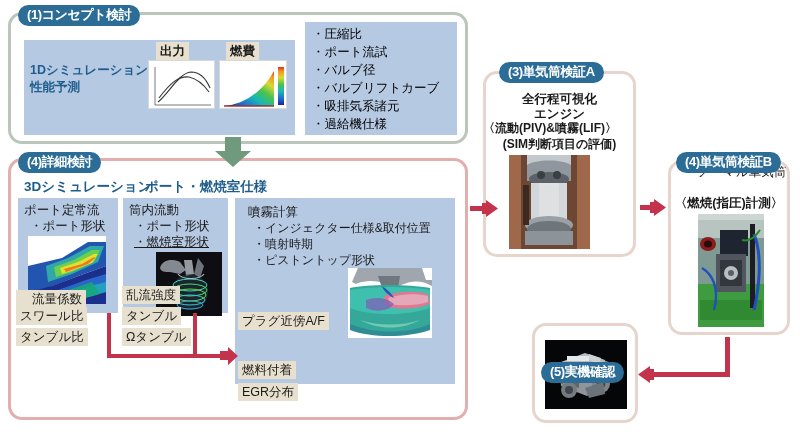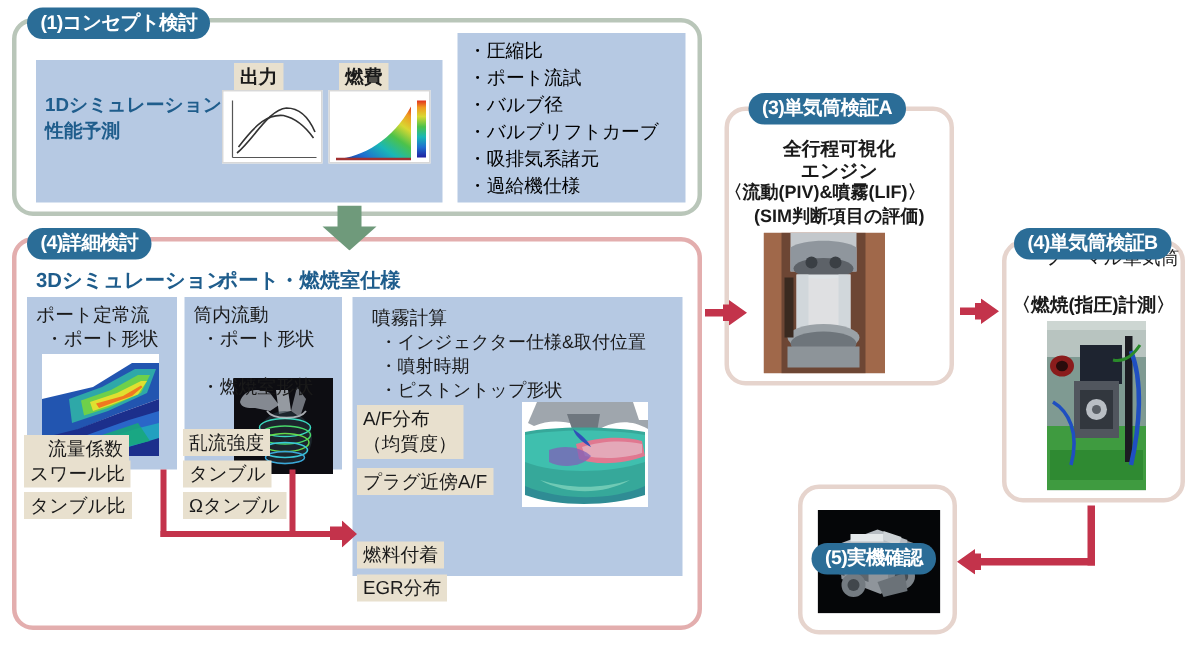--- a/index.html
+++ b/index.html
@@ -180,21 +180,21 @@
       <path d="M40 54 L64 46 L72 58 L48 64 Z" fill="#18a878" opacity="0.85"></path>
     </svg>
   </div>
   <div class="chip" style="left:16px; top:290px;padding-left:16px;">流量係数</div>
   <div class="chip" style="left:16px; top:307px;">スワール比</div>
   <div class="chip" style="left:16px; top:328px;">タンブル比</div>
 
   <div class="panel-blue" style="left:123px; top:198px; width:105px; height:115px;"></div>
   <div class="txt t13" style="left:129px; top:202px;">筒内流動</div>
   <div class="txt t13" style="left:134px; top:218px;">・ポート形状</div>
-  <div class="txt t13" style="left:134px; top:250px;">・燃焼室形状</div>
+  <div class="txt t13" style="left:134px; top:234px;text-decoration:underline;">・燃焼室形状</div>
   <div class="pic" style="left:156px; top:252px; width:66px; height:64px; background:#111;">
     <svg width="66" height="64" viewBox="0 0 66 64">
       <rect width="66" height="64" fill="#0d0d12"></rect>
       <path d="M4 16 C6 8 16 6 24 10 L30 18 L24 22 L14 20 C9 20 5 20 4 16 Z" fill="#9aa0a8" opacity="0.85"></path>
       <path d="M28 8 L36 8 L38 22 L30 24 Z" fill="#b8bec6" opacity="0.8"></path>
       <ellipse cx="34" cy="40" rx="18" ry="18" fill="#2a3a44" opacity="0.55"></ellipse>
       <ellipse cx="34" cy="33" rx="17" ry="6" fill="none" stroke="#3ad9c0" stroke-width="1"></ellipse>
       <ellipse cx="34" cy="38" rx="17" ry="6" fill="none" stroke="#48d86a" stroke-width="1"></ellipse>
       <ellipse cx="34" cy="43" rx="16" ry="6" fill="none" stroke="#66d84a" stroke-width="1"></ellipse>
       <ellipse cx="34" cy="48" rx="15" ry="5" fill="none" stroke="#3ac8d8" stroke-width="1"></ellipse>
@@ -224,22 +224,20 @@
       <path d="M40 30 C52 26 68 25 80 28 L80 34 C68 38 52 38 42 36 Z" fill="#e4a8b8"></path>
       <path d="M18 32 C28 28 40 30 46 36 C40 44 26 44 18 40 Z" fill="#8060b8" opacity="0.75"></path>
       <path d="M34 18 C40 22 44 26 46 30 C42 28 36 24 34 18 Z" fill="#3050b8"></path>
       <path d="M2 56 C26 66 60 66 82 56 L82 62 C58 70 24 70 2 62 Z" fill="#2f8c94"></path>
       <path d="M12 52 C30 58 54 58 72 52 C54 62 30 62 12 52 Z" fill="#88d8c0" opacity="0.7"></path>
       <path d="M0 0 L10 0 L4 14 L0 14 Z" fill="#ffffff"></path>
       <path d="M74 0 L84 0 L84 12 L78 12 Z" fill="#ffffff"></path>
     </svg>
   </div>
 
-  <div class="chip2" style="left:238px; top:270px;">A/F分布
-（均質度）</div>
   <div class="chip" style="left:238px; top:312px;">プラグ近傍A/F</div>
 
   <div class="chip" style="left:238px; top:361px;">燃料付着</div>
   <div class="chip" style="left:238px; top:383px;">EGR分布</div>
 
   <div class="redline" style="left:107px; top:313px; width:4px; height:45px;"></div>
   <div class="redline" style="left:193px; top:313px; width:4px; height:45px;"></div>
   <div class="redline" style="left:107px; top:354px; width:120px; height:4px;"></div>
   <div class="arrow" style="left:220px; top:347px; width:18px; height:18px;">
     <svg width="18" height="18" viewBox="0 0 18 18">

